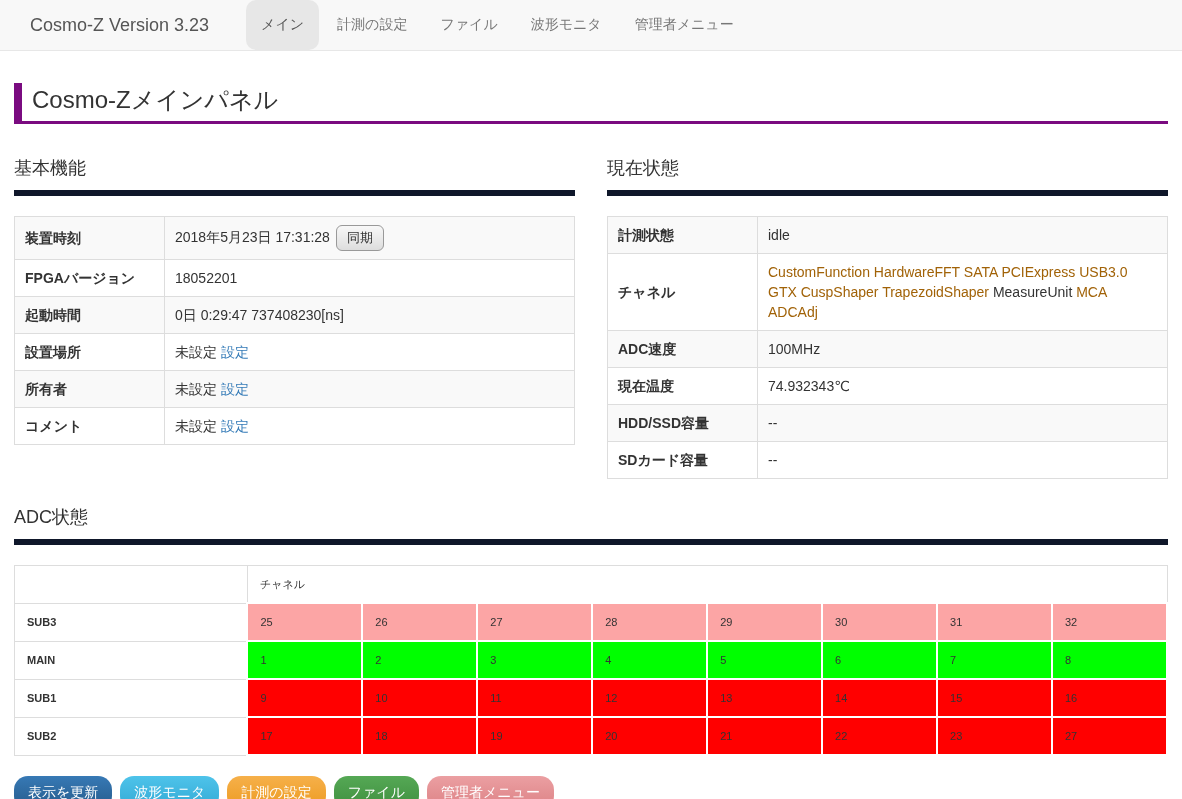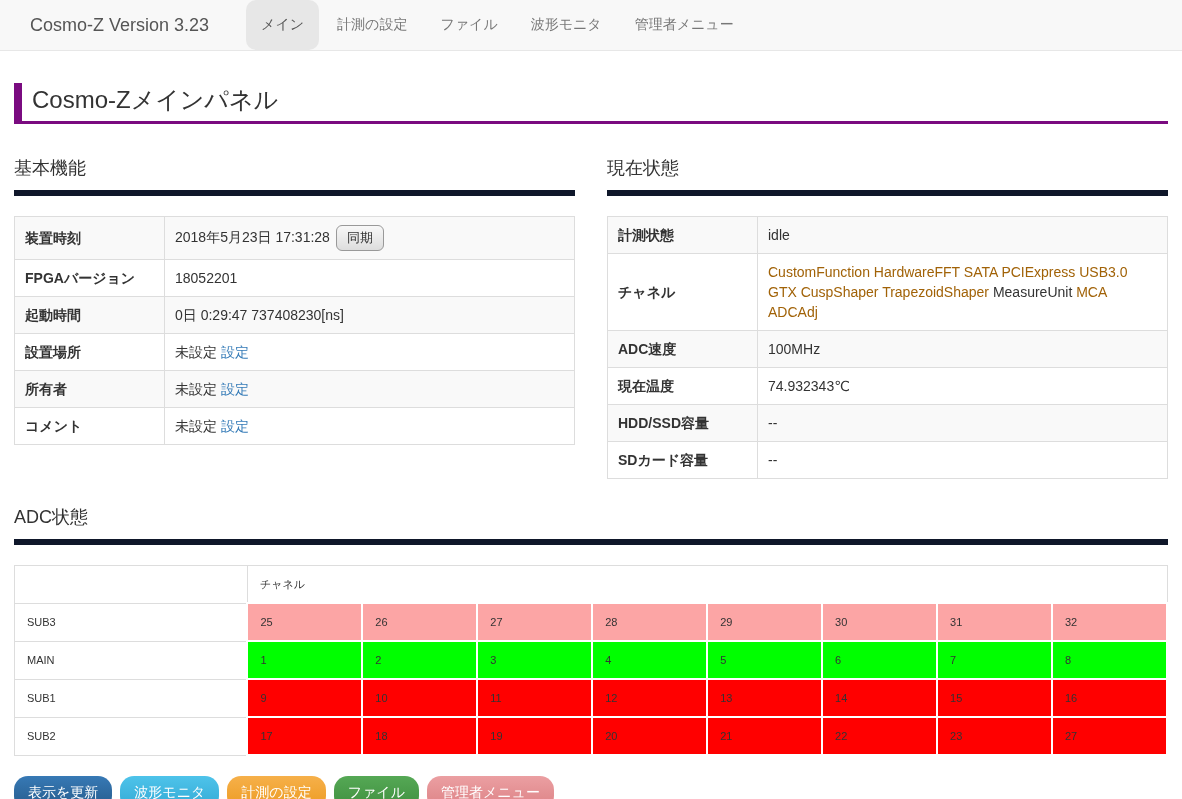--- a/index.html
+++ b/index.html
@@ -106,21 +106,21 @@
     margin-top: 20px;
     border: 1px solid #ddd;
   }
   table.adc th, table.adc td {
     border: 1px solid #ddd;
     padding: 8px 12px;
     line-height: 20px;
     text-align: left;
     font-size: 11px;
   }
-  table.adc th { width: 240px; font-weight: normal; background: #fff; }
+  table.adc th { width: 240px; font-weight: bold; background: #fff; }
   table.adc td.cell { border: 2px solid #fff; color: #333; width: 118px; }
   td.cell.inactive { background: #fca5a5; }
   td.cell.ok       { background: #00ff00; }
   td.cell.error    { background: #ff0000; }
 
   
   .actions { display: flex; gap: 8px; margin-top: 20px; }
   .btn {
     border: none;
     border-radius: 14px;

